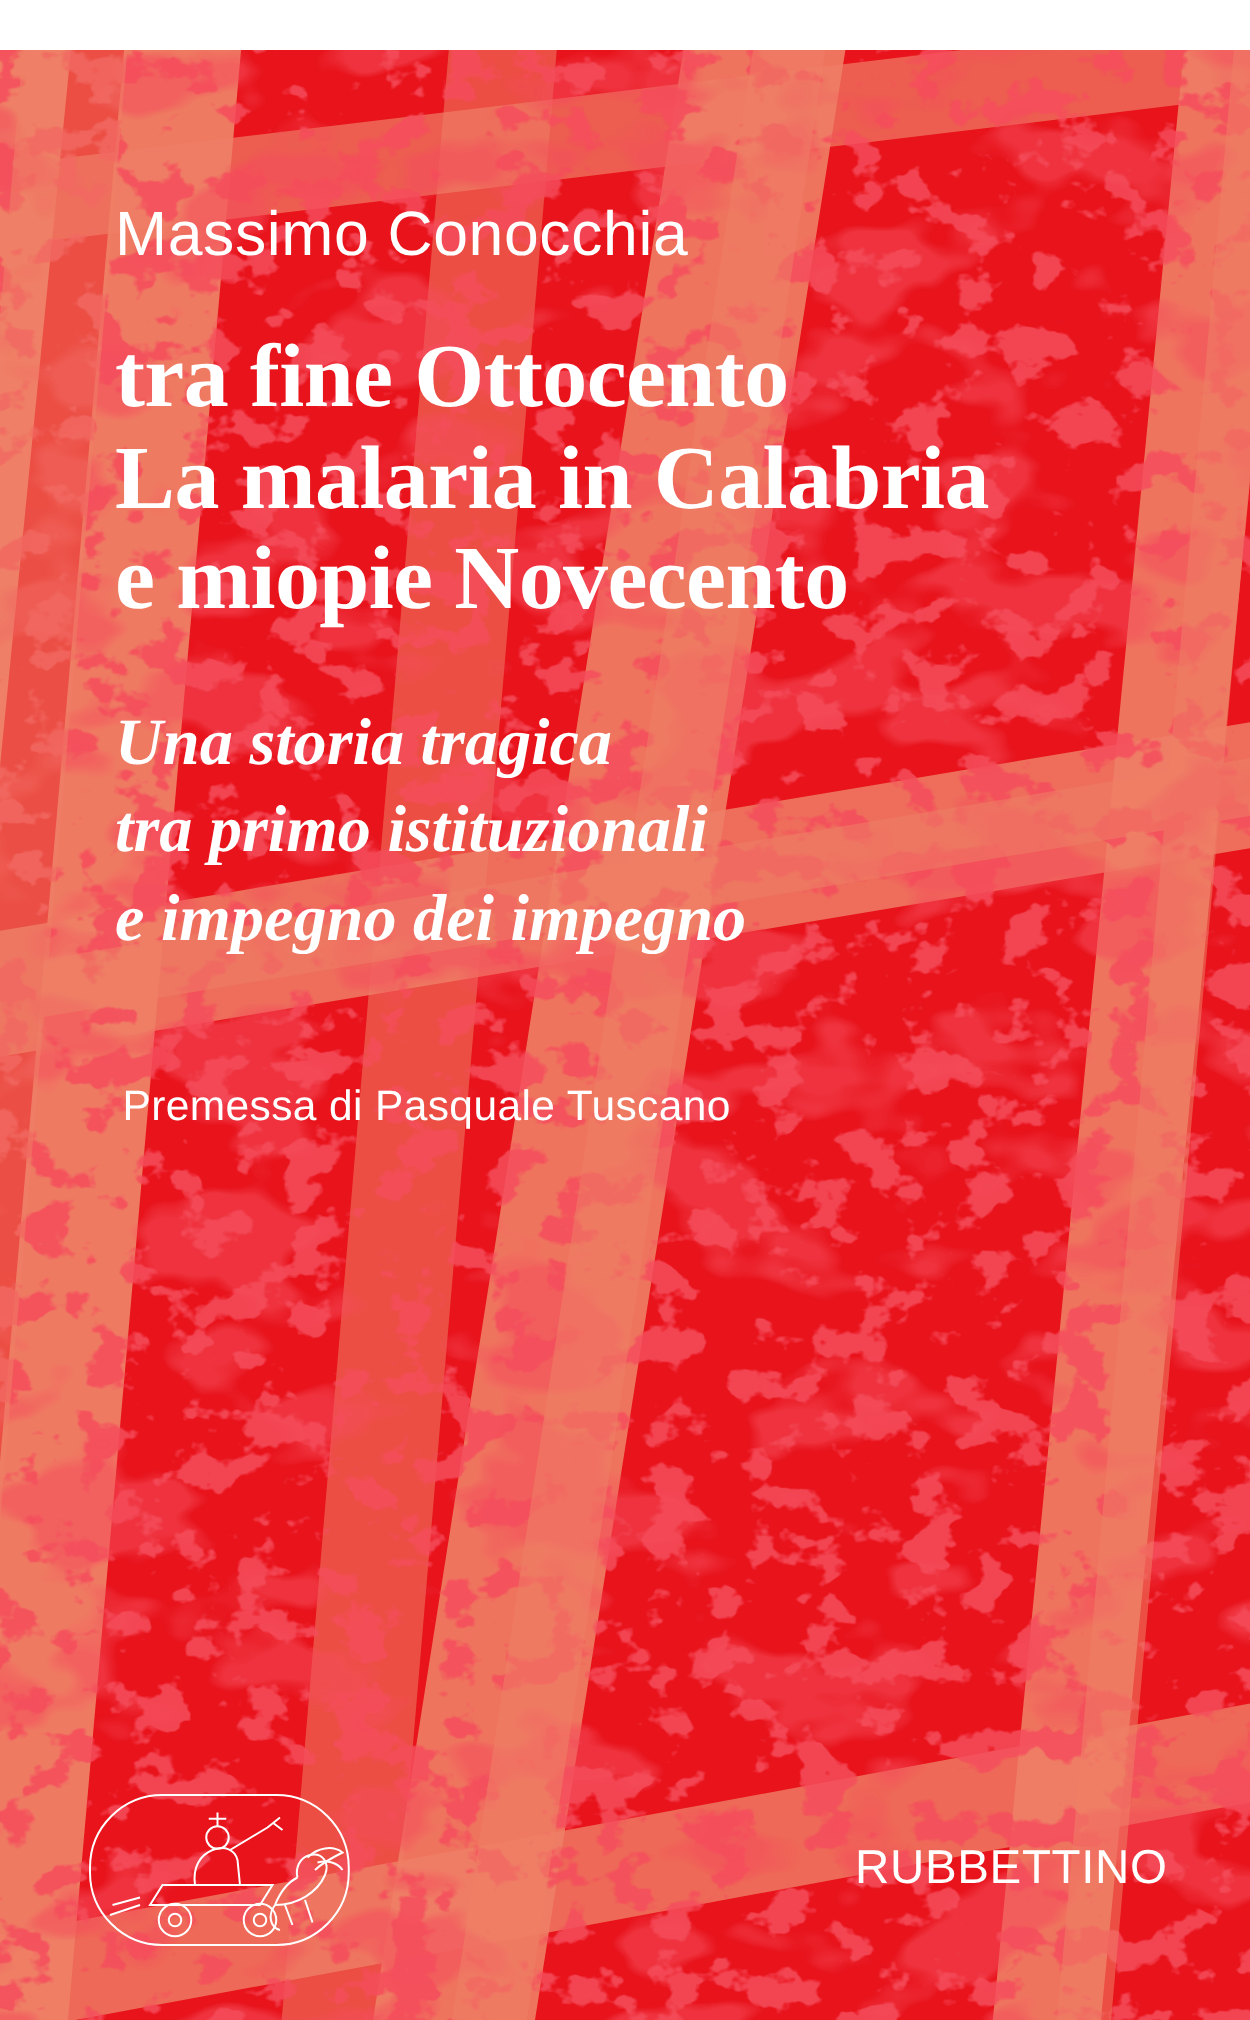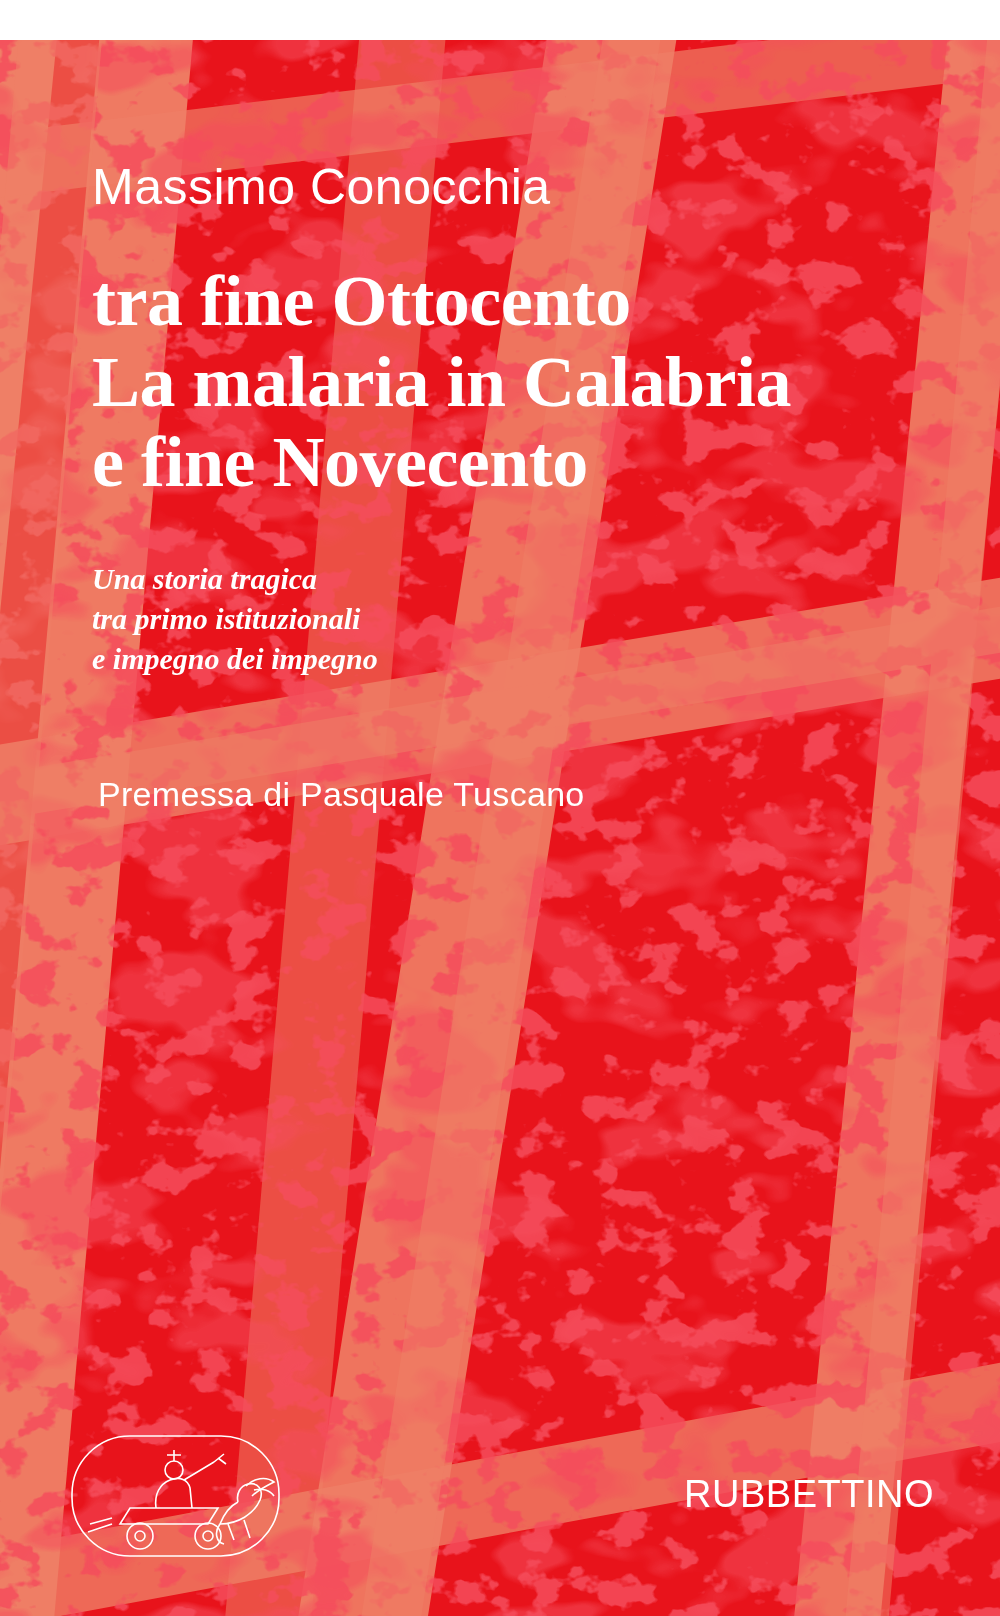--- a/index.html
+++ b/index.html
@@ -62,21 +62,21 @@
   }
   .title-line {
     display: block;
     white-space: nowrap;
   }
   .subtitle {
     color: #ffffff;
     font-family: "Liberation Serif", serif;
     font-style: italic;
     font-weight: 700;
-    font-size: 30px;
+    font-size: 53px;
     line-height: 1.33;
     margin: 56px 0 0 0;
   }
   .subtitle-line {
     display: block;
     white-space: nowrap;
   }
   .preface {
     color: #ffffff;
     font-family: "Liberation Sans", sans-serif;
@@ -166,21 +166,21 @@
     </svg>
   </div>
 
   <div class="text-block">
 
     <div class="author">Massimo Conocchia</div>
 
     <h1 class="title">
       <span class="title-line">tra fine Ottocento</span>
       <span class="title-line">La malaria in Calabria</span>
-      <span class="title-line">e fine Novecento</span>
+      <span class="title-line">e miopie Novecento</span>
     </h1>
 
     <div class="subtitle">
       <span class="subtitle-line">Una storia tragica</span>
       <span class="subtitle-line">tra primo istituzionali</span>
       <span class="subtitle-line">e impegno dei impegno</span>
     </div>
 
     <div class="preface">Premessa di Pasquale Tuscano</div>
   </div>

